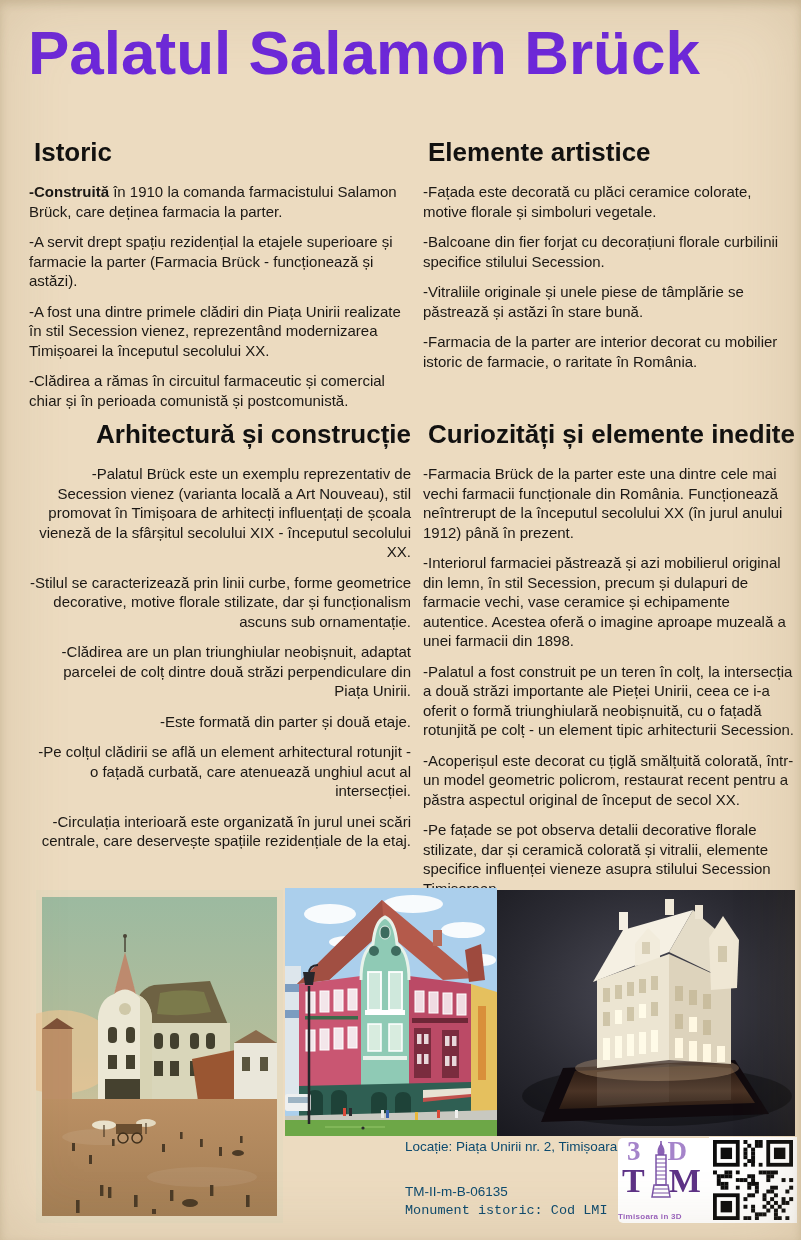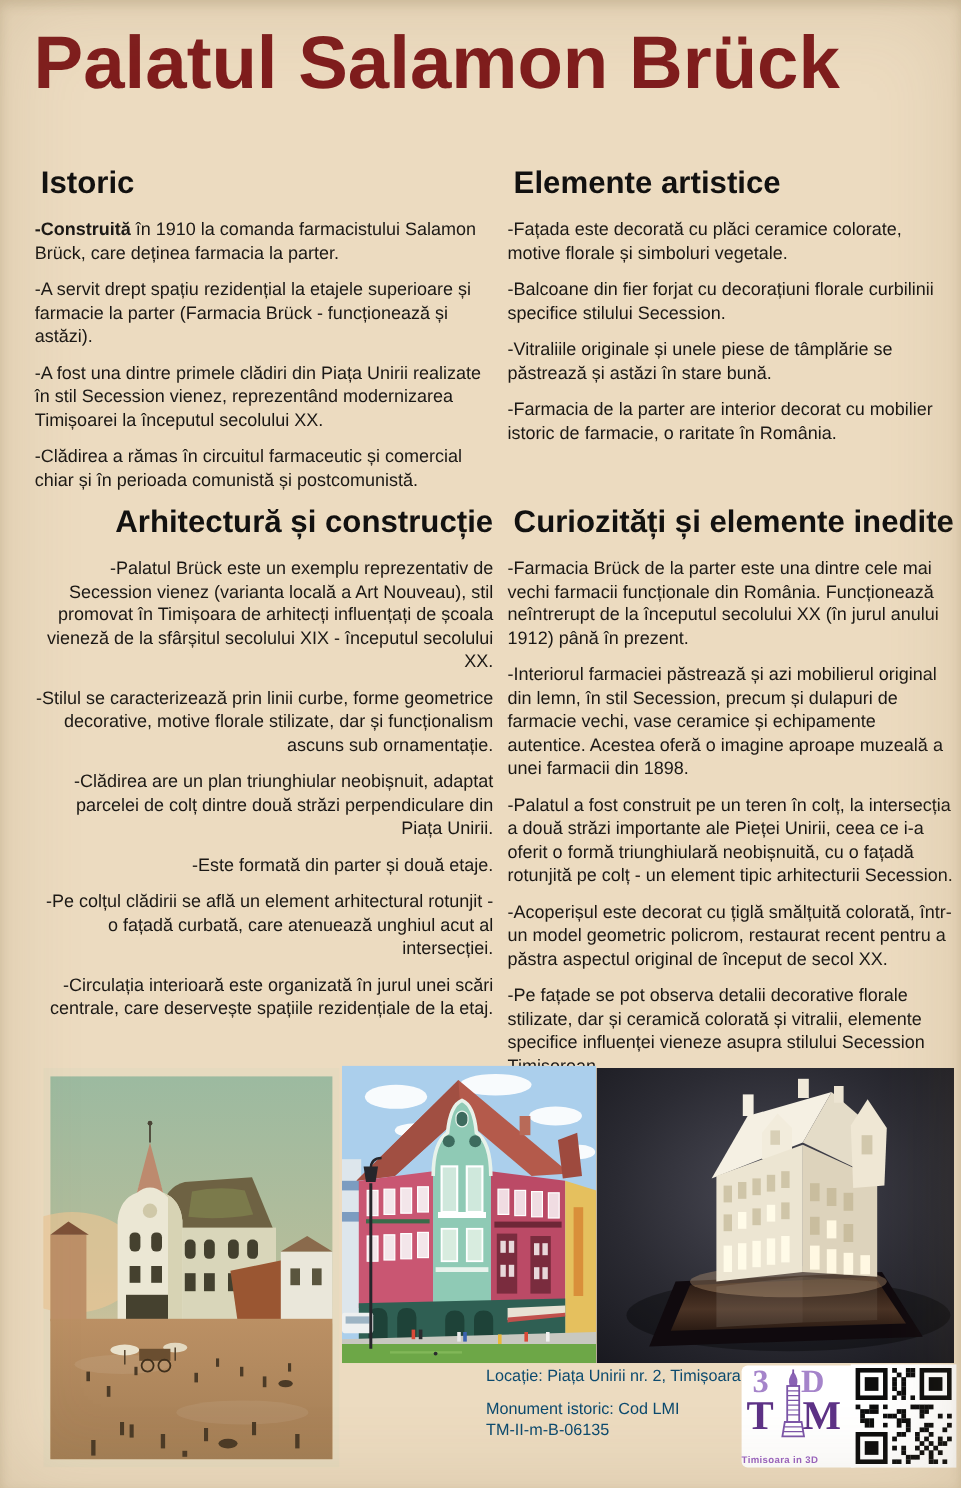--- a/index.html
+++ b/index.html
@@ -8,41 +8,41 @@
   .page{
     position:relative; width:801px; height:1240px;
     background:#ecdbc0; overflow:hidden; color:#171411;
   }
   .page::after{
     content:""; position:absolute; inset:0; pointer-events:none;
     box-shadow: inset 0 0 70px rgba(140,115,70,.20), inset 0 4px 10px rgba(120,100,60,.22);
   }
   .poster-title{
     position:absolute; left:28px; top:18px;
-    font-size:62px; font-weight:bold; letter-spacing:0; line-height:1.12; color:#7f1d1d;
+    font-size:62px; font-weight:bold; letter-spacing:0; line-height:1.12; color:#6d28d9;
     white-space:nowrap;
   }
   .sec{ position:absolute; }
   .sec h2{ font-size:26px; font-weight:bold; color:#121110; margin:0 0 14px 0; padding-left:5px; }
   .sec p{ font-size:15px; line-height:1.3; margin:0 0 11px 0; color:#1b1815; }
   .sec p b{ font-weight:bold; }
   #sec-istoric     { left:29px;  top:137px; width:382px; }
   #sec-elemente    { left:423px; top:137px; width:374px; }
   #sec-arhitectura { left:29px;  top:419px; width:382px;text-align:right; }
   #sec-curiozitati { left:423px; top:419px; width:374px; }
 
   .photo{ position:absolute; overflow:hidden; }
   .photo svg{ display:block; width:100%; height:100%; }
   #photo-postcard { left:36px;  top:890px; width:247px; height:333px; }
   #photo-modern   { left:285px; top:888px; width:212px; height:248px; }
   #photo-model    { left:497px; top:890px; width:298px; height:246px; }
 
   .footer-line{ position:absolute; left:405px; font-size:13.5px; color:#0c4a6e; }
   #footer-location { top:1139px; }
-  #footer-mon1     { top:1166px; }
+  #footer-mon1     { top:1203px;font-family:Liberation Mono, monospace; }
   #footer-mon2     { top:1184px; }
 
   .logo-box{
     position:absolute; left:618px; top:1138px; width:98px; height:85px;
     background:#ffffff; border-radius:5px;
   }
   .logo-top{
     position:absolute; top:-2px; left:9px;
     font-family:"Liberation Serif", serif; font-weight:bold; font-size:27px;
     color:#a584ca; letter-spacing:27px; white-space:nowrap;

